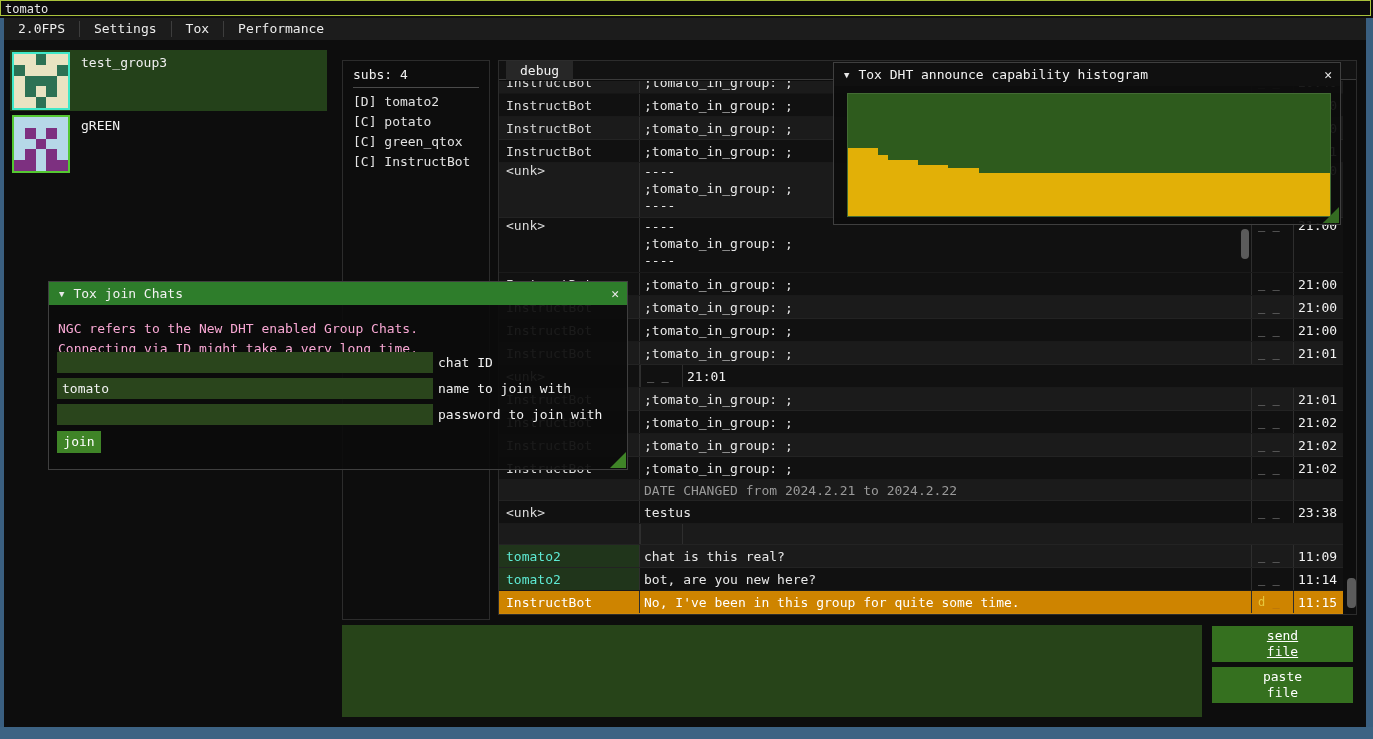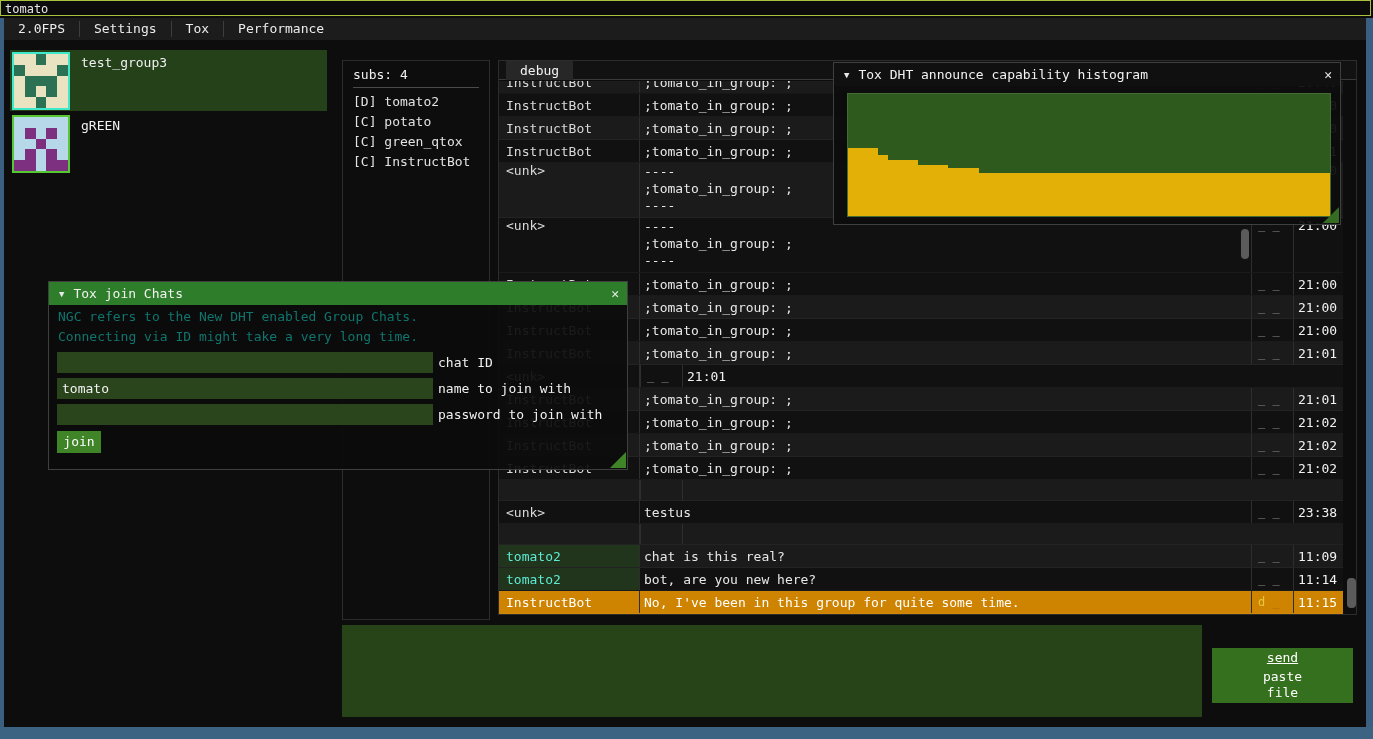--- a/index.html
+++ b/index.html
@@ -53,21 +53,21 @@
   .fwin-title{height:23px;display:flex;align-items:center;color:#f2f2f2;}
   .fwin-title .arrow{font-size:9px;margin:0 9px 0 10px;color:#e8e8e8;}
   .fwin-title .close{margin-left:auto;margin-right:8px;color:#e8e8e8;font-size:13px;cursor:default;}
   #histwin{left:833px;top:62px;width:508px;height:163px;}
   #histwin .fwin-title{background:#101010;}
   #plot{position:absolute;left:13px;top:30px;width:484px;height:124px;background:#2e5b1d;border:1px solid rgba(255,255,255,0.10);
         display:flex;align-items:flex-end;overflow:hidden;box-sizing:border-box;}
   .bin{flex:1 0 auto;background:#e2b007;}
   #joinwin{left:48px;top:281px;width:580px;height:189px;}
   #joinwin .fwin-title{background:#2e7d2b;}
-  .join-desc{position:absolute;left:9px;color:#0f766e;white-space:nowrap;}
+  .join-desc{position:absolute;left:9px;color:#f9a8d4;white-space:nowrap;margin-top:12px;}
   .join-input{position:absolute;left:8px;width:376px;height:21px;background:#2a451c;box-sizing:border-box;padding-left:5px;line-height:21px;color:#f2f2f2;}
   .join-label{position:absolute;left:389px;line-height:21px;color:#f0f0f0;white-space:nowrap;}
   .join-btn{position:absolute;left:8px;width:44px;height:22px;background:#3f8427;color:#fff;line-height:22px;text-align:center;}
   .grip{position:absolute;right:1px;bottom:1px;width:0;height:0;border-left:16px solid transparent;border-bottom:16px solid #3f8427;}
   
   #composer-input{position:absolute;left:342px;top:625px;width:860px;height:92px;background:#274419;}
   .file-btn{position:absolute;left:1212px;width:141px;height:36px;background:#35701f;color:#fff;
             display:flex;flex-direction:column;align-items:center;justify-content:center;line-height:16px;}
 </style>
 </head>
@@ -283,20 +283,21 @@
         <div class="row shade-d single" style="height: 23px;">
           <div class="cell-name">InstructBot</div>
           <div class="cell-msg">
             <div class="">;tomato_in_group: ;</div>
           </div>
           <div class="cell-flags">_ _</div>
           <div class="cell-time">21:02</div>
         </div>
         <div class="row shade-l sys" style="height: 21px;">
           <div class="cell-name"></div>
+          <div class="cell-msg">DATE CHANGED from 2024.2.21 to 2024.2.22</div>
           <div class="cell-flags"></div>
           <div class="cell-time"></div>
         </div>
         <div class="row shade-d single" style="height: 23px;">
           <div class="cell-name">&lt;unk&gt;</div>
           <div class="cell-msg">
             <div class="">testus</div>
           </div>
           <div class="cell-flags">_ _</div>
           <div class="cell-time">23:38</div>
@@ -330,21 +331,21 @@
           <div class="cell-flags"><span class="flag-accent">d</span> _</div>
           <div class="cell-time">11:15</div>
         </div>
       </div>
     <div class="scroll-nub" style="left:742px;top:168px;width:8px;height:30px;"></div>
     <div class="scroll-nub" style="left:848px;top:517px;width:9px;height:30px;"></div>
   </div>
 
   <div id="composer-input"></div>
   <div id="file-buttons">
-      <div class="file-btn" style="top: 648px; text-decoration: underline;">
+      <div class="file-btn" style="top: 626px; text-decoration: underline;">
         <div>send</div>
         <div>file</div>
       </div>
       <div class="file-btn" style="top: 667px;">
         <div>paste</div>
         <div>file</div>
       </div>
     </div>
 
   <div id="histwin" class="fwin">

